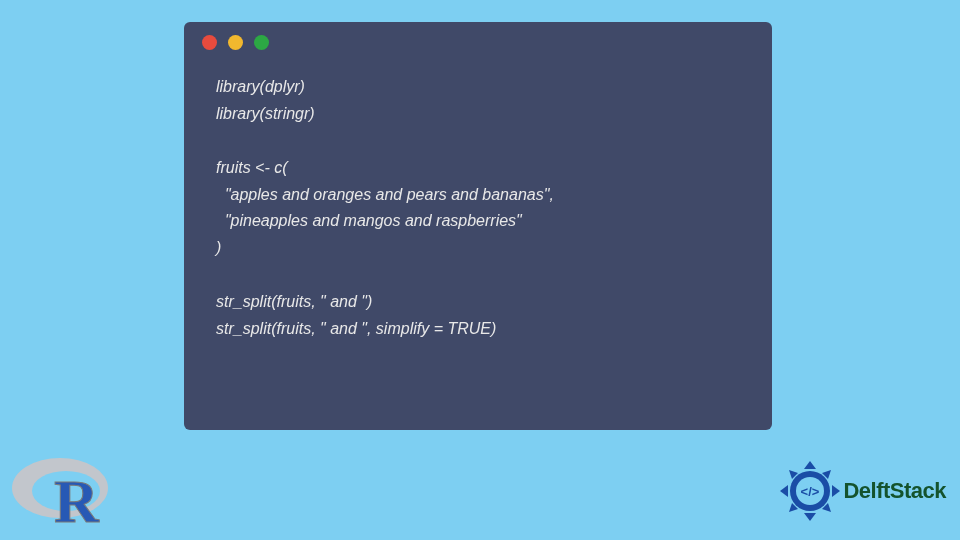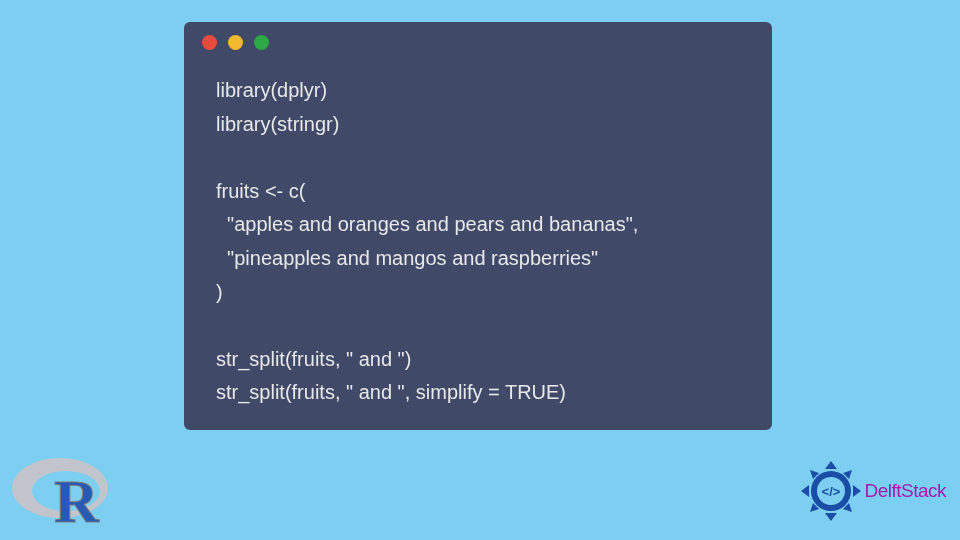--- a/index.html
+++ b/index.html
@@ -37,23 +37,24 @@
       height: 15px;
       border-radius: 50%;
     }
     .dot-red { background: #e84b3e; }
     .dot-yellow { background: #f2b82e; }
     .dot-green { background: #2ca844; }
     .code-content {
       padding: 12px 32px 24px 32px;
       color: #e8e8e8;
       font-family: Arial, sans-serif;
-      font-size: 20px;
+      font-size: 16px;
       line-height: 1.68;
       white-space: pre;
+      font-style: italic;
     }
     .r-logo {
       position: absolute;
       bottom: 10px;
       left: 10px;
       width: 110px;
       height: 80px;
     }
     .delft-logo {
       position: absolute;
@@ -62,23 +63,23 @@
       display: flex;
       align-items: center;
       gap: 2px;
     }
     .delft-gear {
       width: 62px;
       height: 62px;
       position: relative;
     }
     .delft-text {
-      font-size: 19px;
-      font-weight: 400;
-      color: #a21caf;
+      font-size: 22px;
+      font-weight: 700;
+      color: #14532d;
       letter-spacing: -0.5px;
     }
   </style>
 </head>
 <body>
 
 <div class="code-window">
   <div class="title-bar">
     <div class="dot dot-red"></div>
     <div class="dot dot-yellow"></div>

